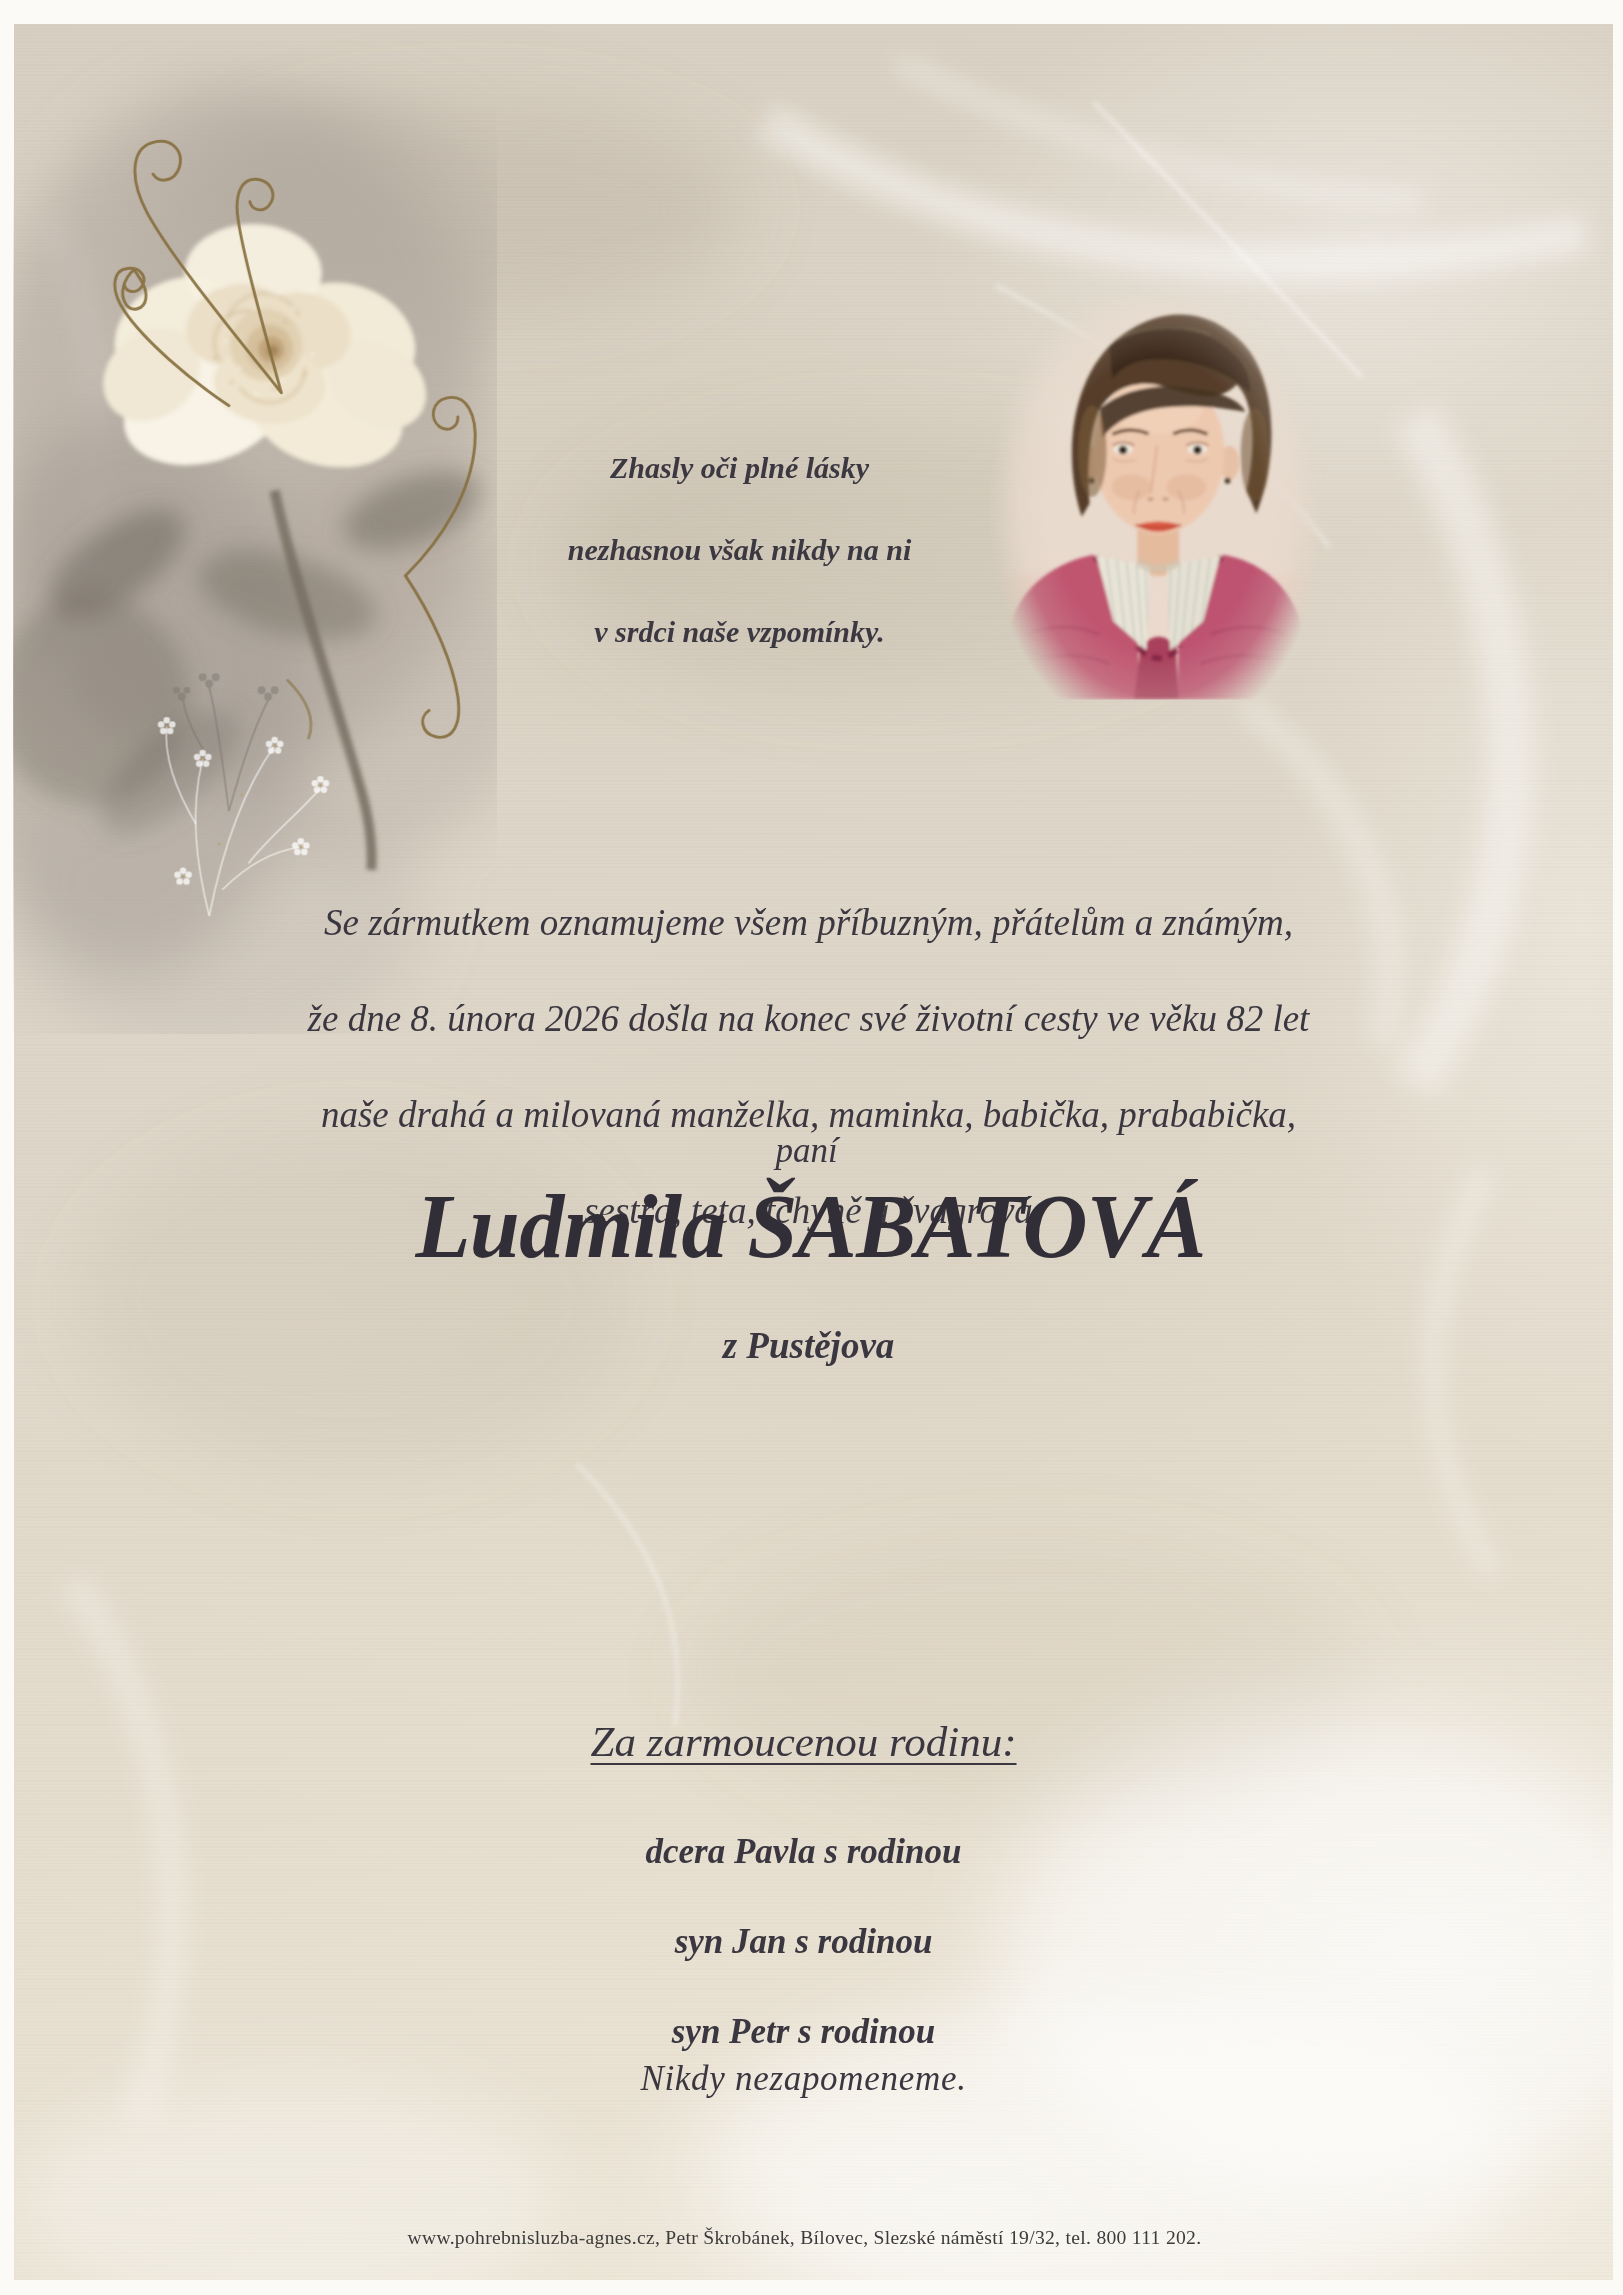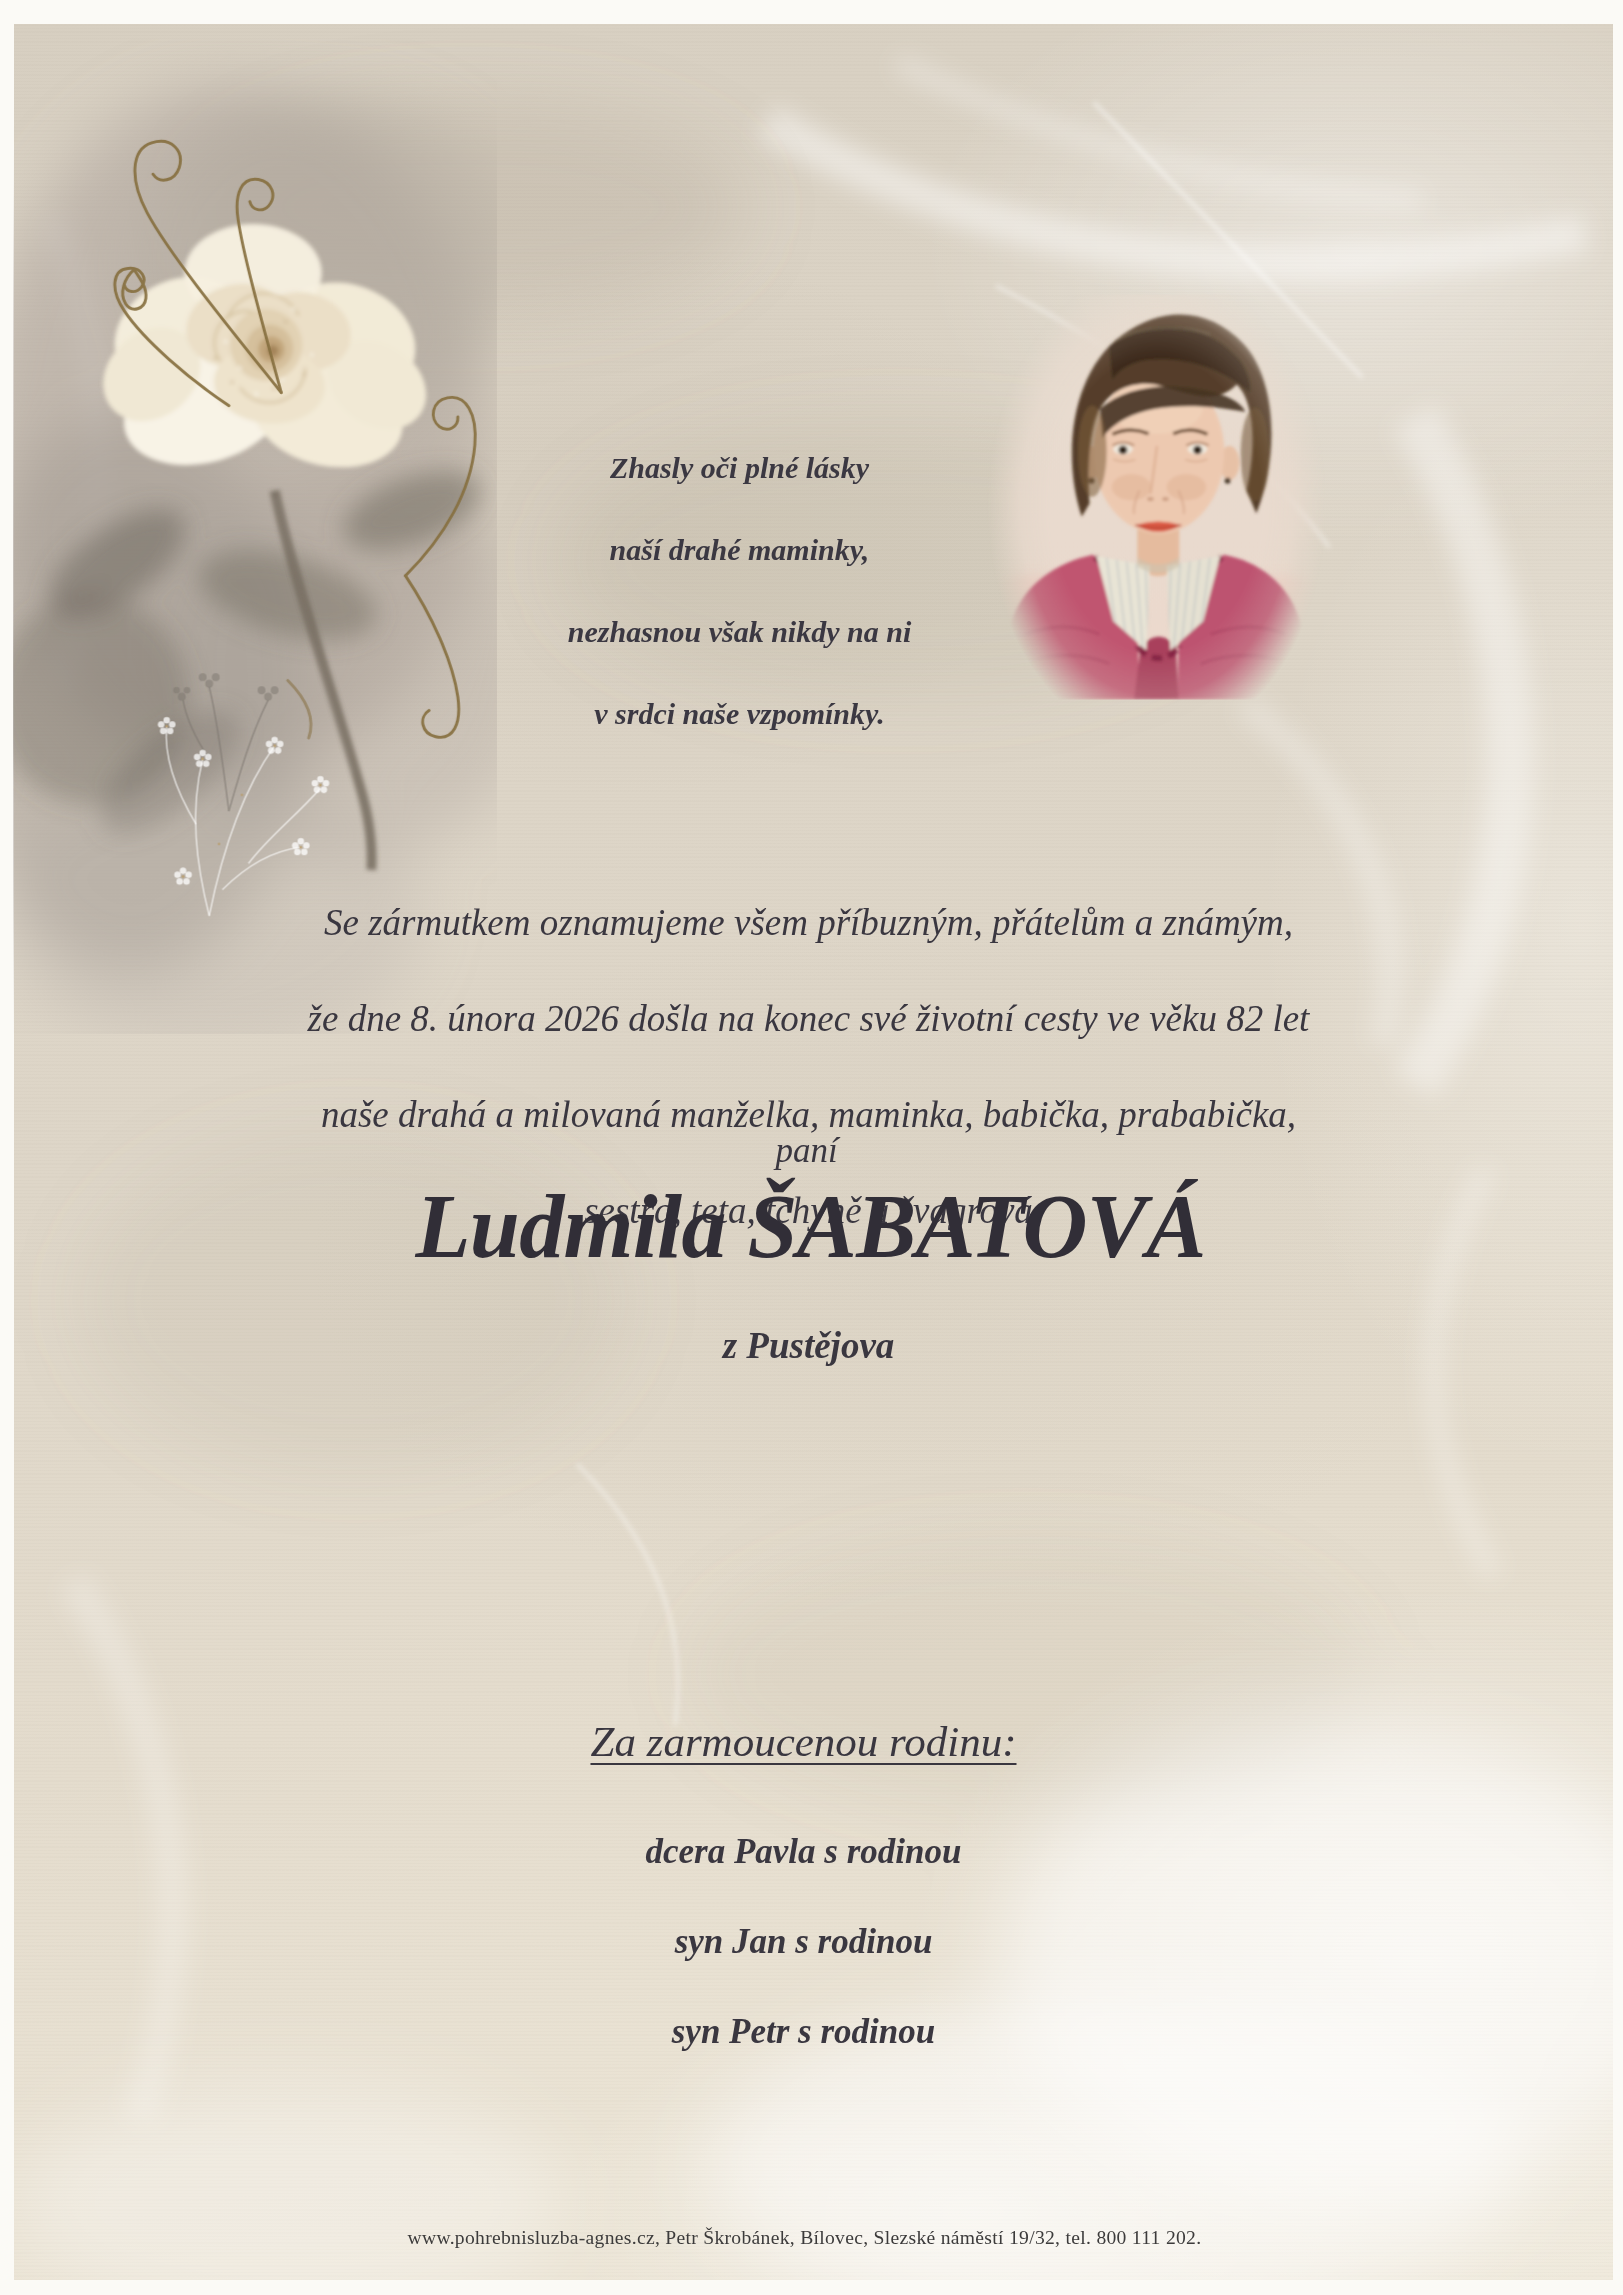--- a/index.html
+++ b/index.html
@@ -377,21 +377,20 @@
         <ellipse cx="276" cy="313" rx="5" ry="3.2" fill="#c08f72" opacity=".7"></ellipse>
 
         <path d="M 230 353 Q 265 342 300 353 Q 265 373 230 353 Z" fill="#dc5a44"></path>
         <path d="M 230 353 Q 265 361 300 353" stroke="#b64434" stroke-width="2.5" fill="none"></path>
       </g>
     </g>
   </svg>
 
   <div class="txt poem">
     <div>Zhasly oči plné lásky</div>
-    <div>naší drahé maminky,</div>
     <div>nezhasnou však nikdy na ni</div>
     <div>v srdci naše vzpomínky.</div>
   </div>
 
   <div class="txt announcement">
     <div>Se zármutkem oznamujeme všem příbuzným, přátelům a známým,</div>
     <div>že dne 8. února 2026 došla na konec své životní cesty ve věku 82 let</div>
     <div>naše drahá a milovaná manželka, maminka, babička, prababička,</div>
     <div>sestra, teta, tchyně a švagrová</div>
   </div>
@@ -401,15 +400,16 @@
   <div class="txt origin">z Pustějova</div>
 
 
   <div class="txt family-heading">Za zarmoucenou rodinu:</div>
   <div class="txt family-members">
     <div>dcera Pavla s rodinou</div>
     <div>syn Jan s rodinou</div>
     <div>syn Petr s rodinou</div>
   </div>
 
+  <div class="txt closing">Nikdy nezapomeneme.</div>
   <div class="txt footer">www.pohrebnisluzba-agnes.cz, Petr Škrobánek, Bílovec, Slezské náměstí 19/32, tel. 800 111 202.</div>
 </div>
 
 
 </body></html>

